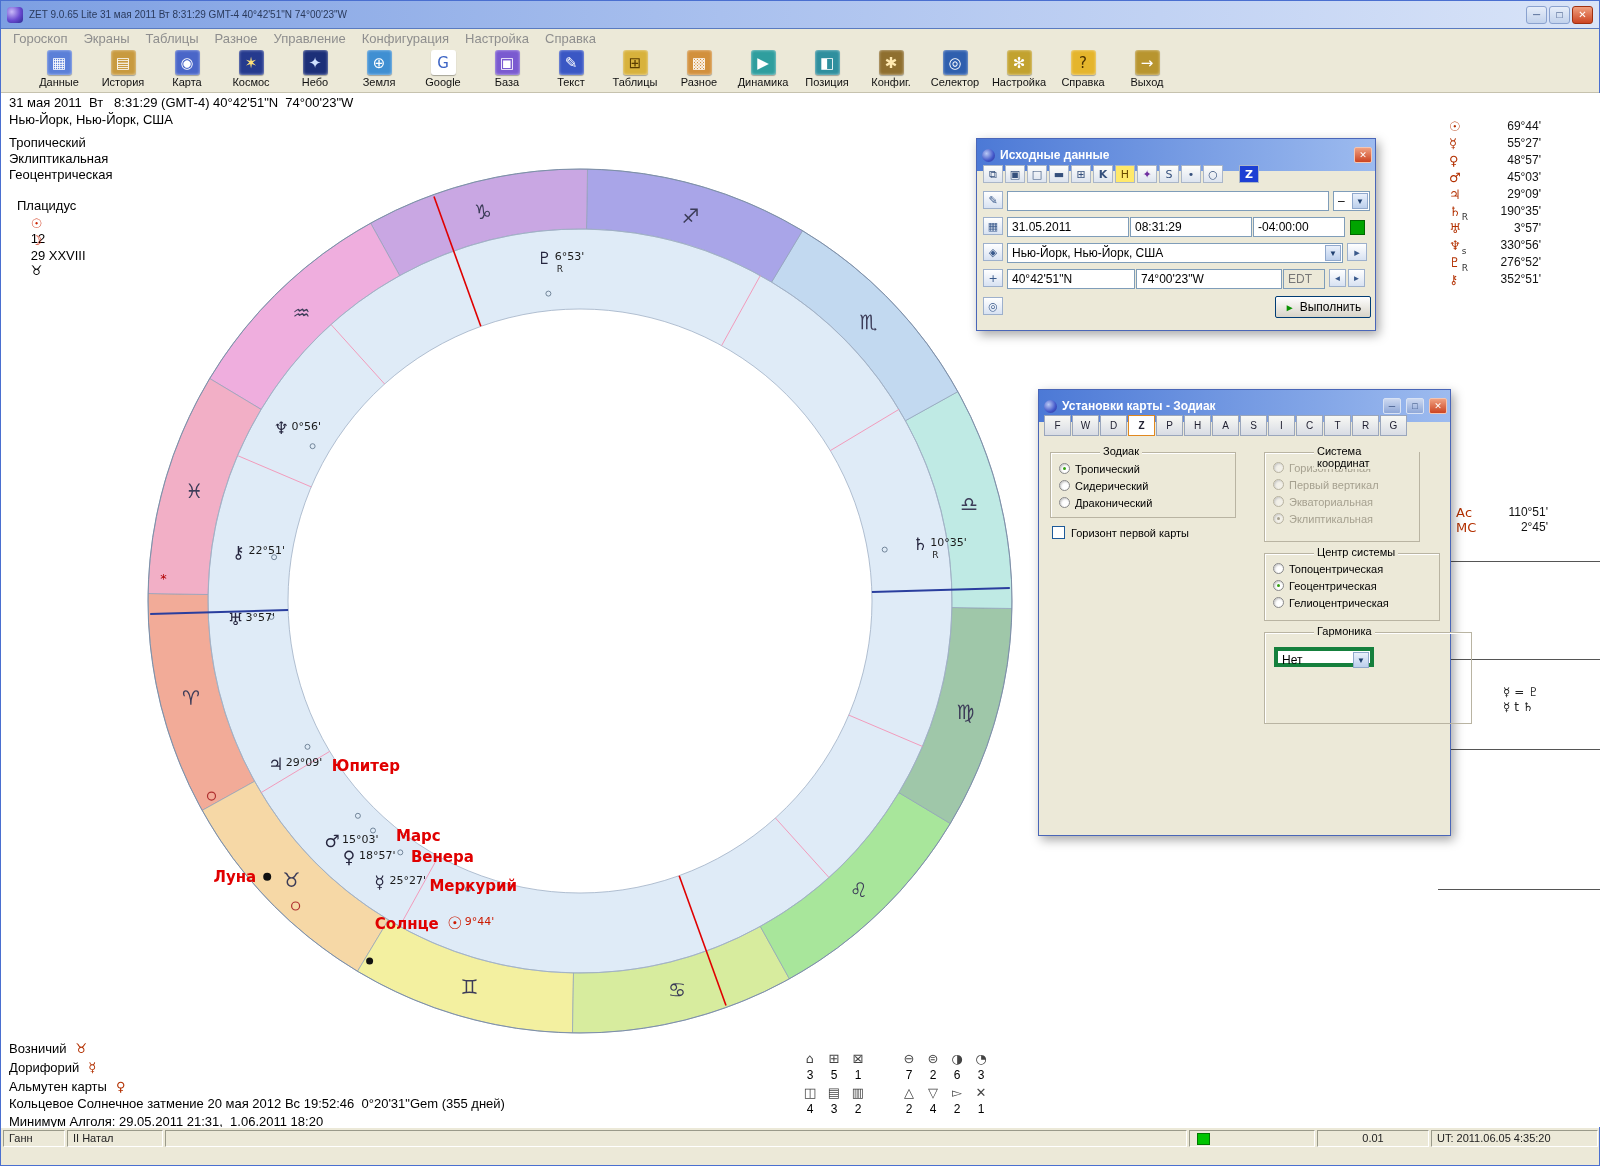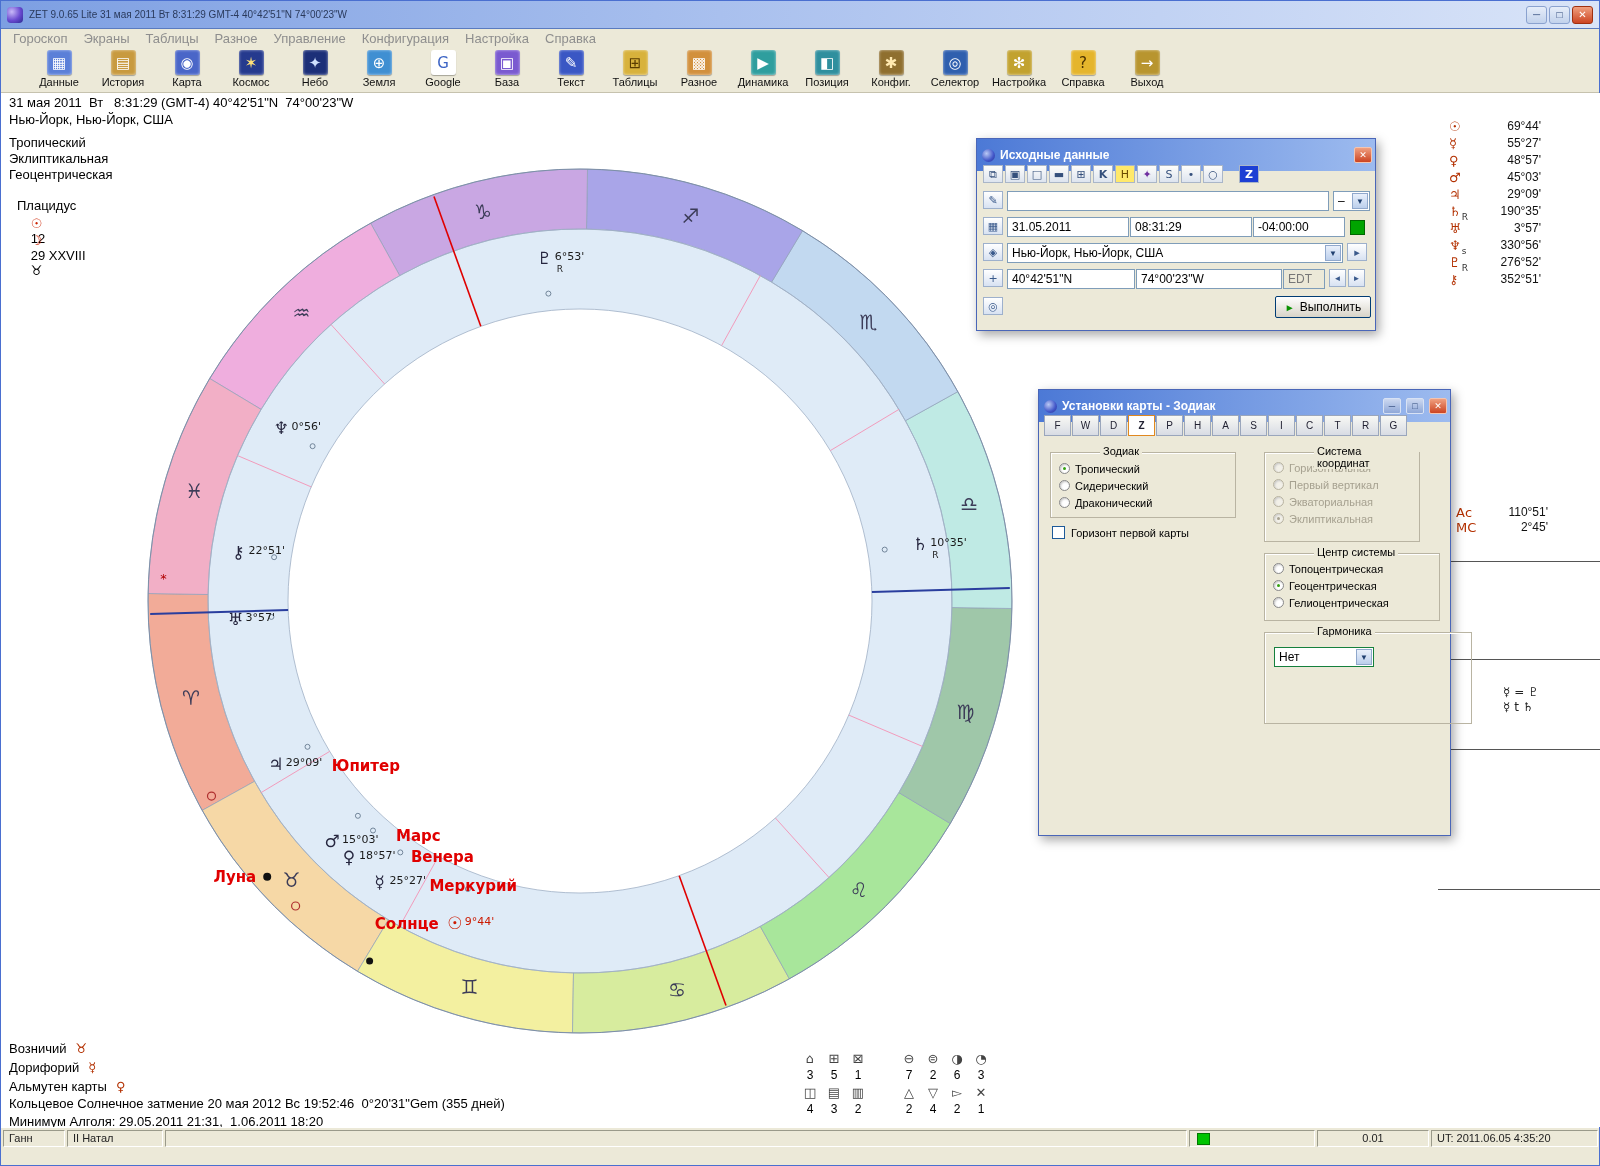--- a/index.html
+++ b/index.html
@@ -102,21 +102,21 @@
   .group .cap { position:absolute; top:-8px; left:8px; background:#ece9d8; font-size:11px; padding:0 3px; color:#000;margin-left:41px; }
   .radio-row { display:flex; align-items:center; gap:5px; height:17px; font-size:11px; padding-left:8px; color:#000; }
   .radio-row.disabled { color:#a6a190; }
   .radio { width:11px; height:11px; border-radius:50%; background:#fff; border:1px solid #888;
     box-shadow:inset 1px 1px 2px #c8c8c8; position:relative; flex:none; }
   .radio.sel::after { content:""; position:absolute; inset:3px; border-radius:50%; background:#35a011; }
   .radio.dis { border-color:#b8b3a0; background:#f2f0e8; }
   .radio.dis.sel::after { background:#a6a190; }
   .check-row { position:absolute; display:flex; gap:6px; align-items:center; font-size:11px; color:#000; }
   .checkbox { width:13px; height:13px; background:#fff; border:1px solid #1d5a99; }
-  .select { position:absolute; height:20px; background:#fff; border:1px solid #15803d; font-size:12px; padding:2px 4px; }
+  .select { position:absolute; height:20px; background:#fff; border:4px solid #15803d; font-size:12px; padding:2px 4px; }
 
   
   .sb { position:absolute; left:0; top:1126px; right:0; height:22px; background:#ece9d8; border-top:1px solid #fff; }
   .sb-cell { position:absolute; top:2px; height:17px; border:1px solid; border-color:#9a9a8a #fff #fff #9a9a8a;
     font-size:11px; padding:1px 5px; color:#222; white-space:nowrap; }
   .sb-green { position:absolute; left:1196px; top:5px; width:13px; height:12px; background:#00c400; border:1px solid #007700; }
 
   #wheel-svg text { font-family:"DejaVu Sans", sans-serif; }
 </style>
 </head>

